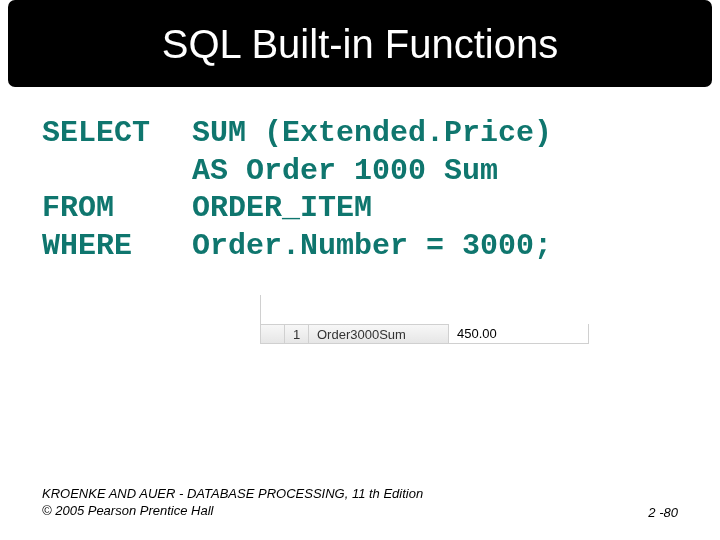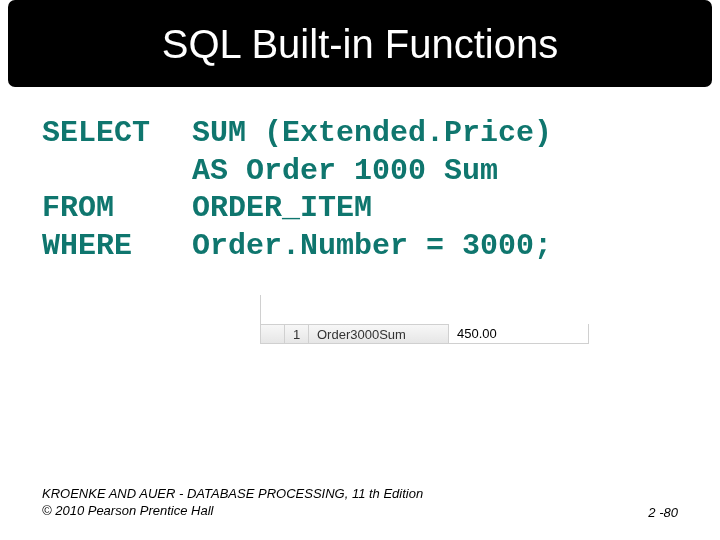--- a/index.html
+++ b/index.html
@@ -94,18 +94,18 @@
     </div>
     <div class="result-col data-col">
       <div class="result-cell hdr">Order3000Sum</div>
       <div class="result-cell">450.00</div>
     </div>
   </div>
 
   <div class="footer">
     <div class="footer-left">
       <div>KROENKE AND AUER - DATABASE PROCESSING, 11 th Edition</div>
-      <div>© 2010 Pearson Prentice Hall</div>
+      <div>© 2005 Pearson Prentice Hall</div>
     </div>
     <div>2 -80</div>
   </div>
 
 </div>
 
 </body></html>

